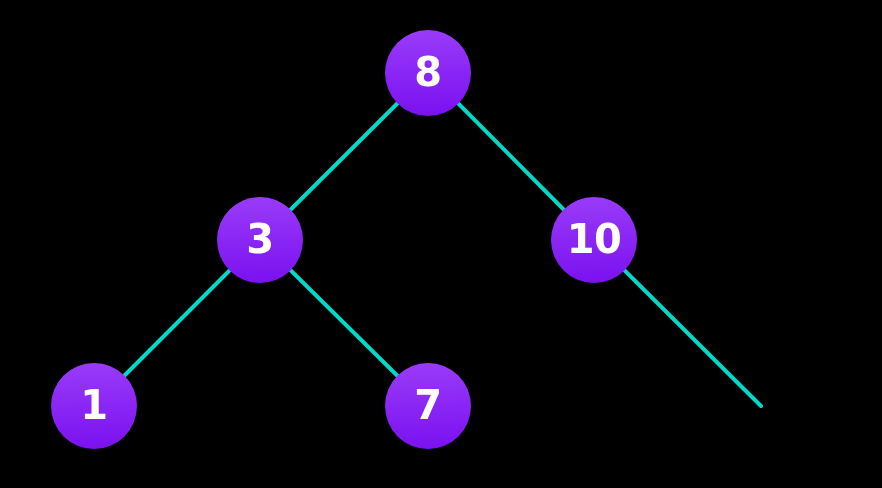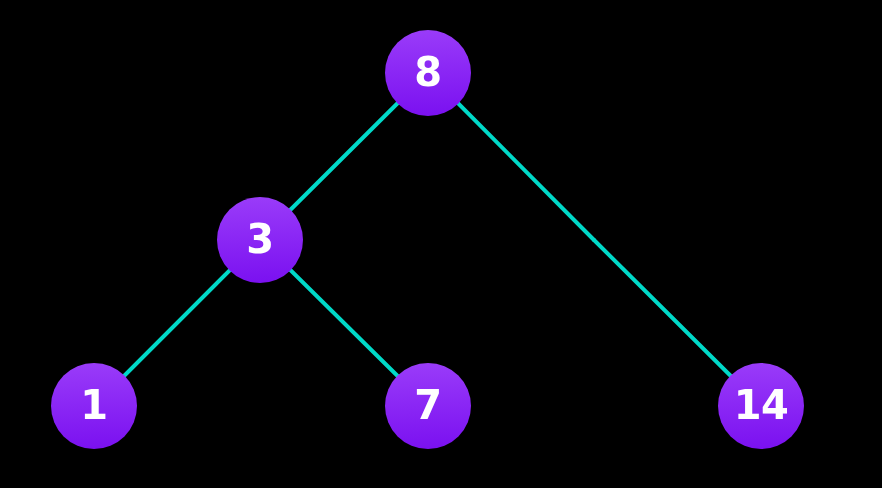--- a/index.html
+++ b/index.html
@@ -67,24 +67,24 @@
       <line x1="594" y1="240" x2="761" y2="406" stroke="#00d9c8" stroke-width="4" stroke-linecap="round"></line>
     </svg>
 
   <div id="node-layer">
       <div class="tree-node" style="left: 385px; top: 30px; width: 86px; height: 86px; background: linear-gradient(178deg, rgb(154, 60, 249) 0%, rgb(122, 16, 240) 100%);">
         <span class="tree-node-label" style="color: rgb(255, 255, 255);">8</span>
       </div>
       <div class="tree-node" style="left: 217px; top: 197px; width: 86px; height: 86px; background: linear-gradient(178deg, rgb(154, 60, 249) 0%, rgb(122, 16, 240) 100%);">
         <span class="tree-node-label" style="color: rgb(255, 255, 255);">3</span>
       </div>
+      <div class="tree-node" style="left: 551px; top: 197px; width: 86px; height: 86px; background: linear-gradient(178deg, rgb(154, 60, 249) 0%, rgb(122, 16, 240) 100%);">
+        <span class="tree-node-label" style="color: rgb(255, 255, 255);">10</span>
+      </div>
       <div class="tree-node" style="left: 51px; top: 363px; width: 86px; height: 86px; background: linear-gradient(178deg, rgb(154, 60, 249) 0%, rgb(122, 16, 240) 100%);">
         <span class="tree-node-label" style="color: rgb(255, 255, 255);">1</span>
       </div>
       <div class="tree-node" style="left: 385px; top: 363px; width: 86px; height: 86px; background: linear-gradient(178deg, rgb(154, 60, 249) 0%, rgb(122, 16, 240) 100%);">
         <span class="tree-node-label" style="color: rgb(255, 255, 255);">7</span>
       </div>
-      <div class="tree-node" style="left: 718px; top: 363px; width: 86px; height: 86px; background: linear-gradient(178deg, rgb(154, 60, 249) 0%, rgb(122, 16, 240) 100%);">
-        <span class="tree-node-label" style="color: rgb(255, 255, 255);">14</span>
-      </div>
     </div>
 
 </div>
 
 </body></html>

